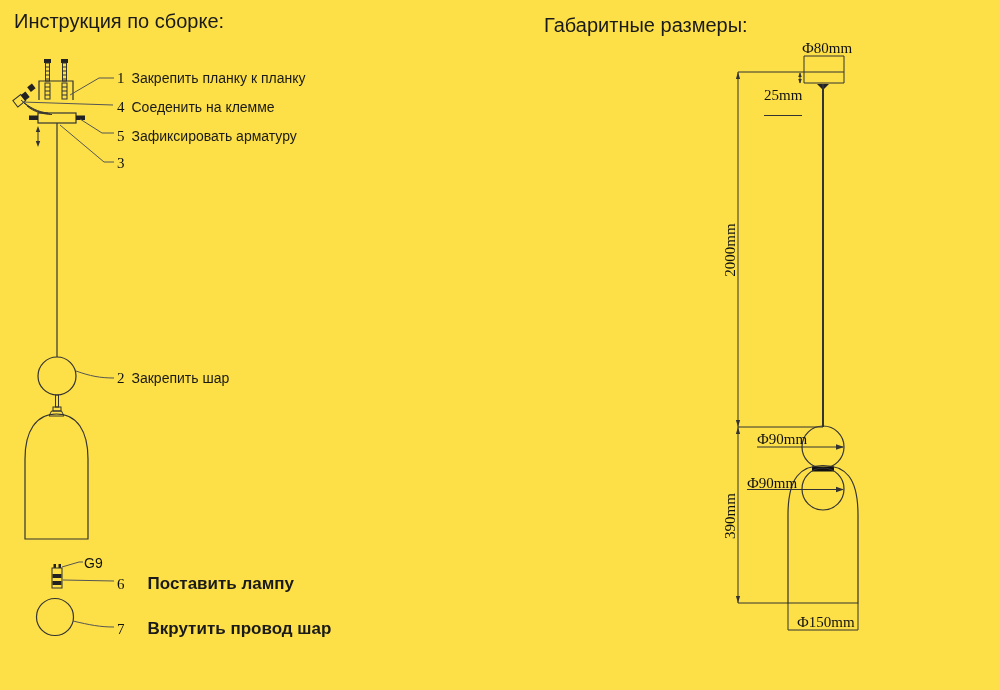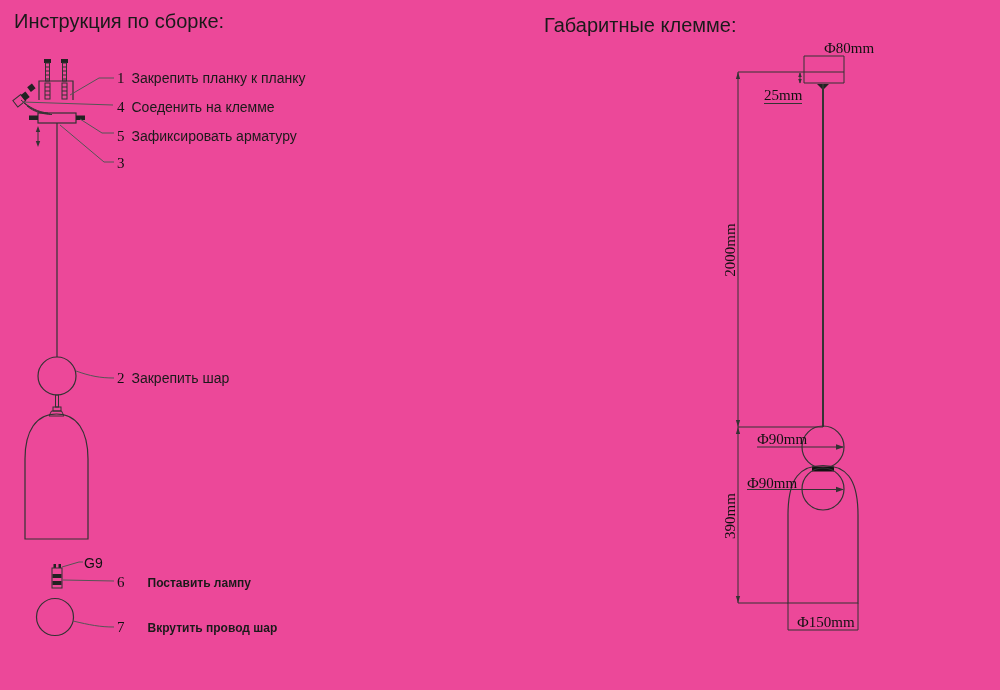--- a/index.html
+++ b/index.html
@@ -1,39 +1,39 @@
 <!DOCTYPE html>
 <html><head>
 <meta charset="utf-8">
 <style>
   html,body{margin:0;padding:0;background:#fff;}
-  #page{position:relative;width:1000px;height:690px;background:#ec4899;overflow:hidden;
+  #page{position:relative;width:1000px;height:690px;background:#fde047;overflow:hidden;
         font-family:"Liberation Sans","DejaVu Sans",sans-serif;color:#1a1a1a;}
   .title{position:absolute;font-size:20px;color:#1a1a1a;white-space:nowrap;}
   #assembly-title{left:14px;top:10px;}
   #dimensions-title{left:544px;top:14px;}
   .callout{position:absolute;left:117px;display:flex;align-items:baseline;white-space:nowrap;}
   .callout .num{font-family:"Liberation Serif","DejaVu Serif",serif;font-size:15px;color:#111;margin-right:7px;}
   .callout .txt{font-size:14px;color:#1a1a1a;}
-  .callout.bold .txt{font-weight:700;font-size:12px;padding-left:18px;}
+  .callout.bold .txt{font-weight:700;font-size:17px;padding-left:18px;}
   .callout.bold .num{margin-right:5px;}
   #callout-1{top:70px;}
   #callout-4{top:99px;}
   #callout-5{top:128px;}
   #callout-3{top:155px;}
   #callout-2{top:370px;}
   #callout-6{top:574px;}
   #callout-7{top:619px;}
   #g9-label{position:absolute;left:84px;top:555px;font-family:Liberation Sans, sans-serif;
             font-size:14px;color:#111;}
   .dim{position:absolute;font-family:"Liberation Serif","DejaVu Serif",serif;font-size:15px;
        color:#111;white-space:nowrap;line-height:14px;}
   .dim.rot{width:70px;text-align:center;transform:rotate(-90deg);transform-origin:center;}
-  #dim-80{left:824px;top:41px;}
-  #dim-25{left:764px;top:88px;border-bottom:1px solid #333;padding-bottom:1px;}
+  #dim-80{left:802px;top:41px;}
+  #dim-25{left:764px;top:88px;border-bottom:1px solid #333;padding-bottom:13px;}
   #dim-2000{left:695px;top:243px;}
   #dim-390{left:695px;top:509px;}
   #dim-90a{left:757px;top:432px;}
   #dim-90b{left:747px;top:476px;}
   #dim-150{left:797px;top:615px;}
   #footer-label{position:absolute;left:0;right:0;top:641px;text-align:center;font-size:19px;color:#111;}
   svg{position:absolute;left:0;top:0;}
   .ln{stroke:#333;stroke-width:1.2;fill:none;stroke-linecap:butt;}
   .thin{stroke:#333;stroke-width:1;fill:none;}
   .leader{stroke:#555;stroke-width:1;fill:none;}
@@ -149,21 +149,21 @@
       </g>
       <g>
         <line x1="788" y1="603" x2="788" y2="630" class="thin"></line>
         <line x1="858" y1="603" x2="858" y2="630" class="thin"></line>
         <line x1="788" y1="630" x2="858" y2="630" class="thin"></line>
       </g>
     </g>
   </svg>
 
   <div id="assembly-title" class="title">Инструкция по сборке:</div>
-  <div id="dimensions-title" class="title">Габаритные клемме:</div>
+  <div id="dimensions-title" class="title">Габаритные размеры:</div>
 
   <div id="callout-1" class="callout">
     <span class="num">1</span>
     <span class="txt">Закрепить планку к планку</span>
   </div>
   <div id="callout-4" class="callout">
     <span class="num">4</span>
     <span class="txt">Соеденить на клемме</span>
   </div>
   <div id="callout-5" class="callout">

